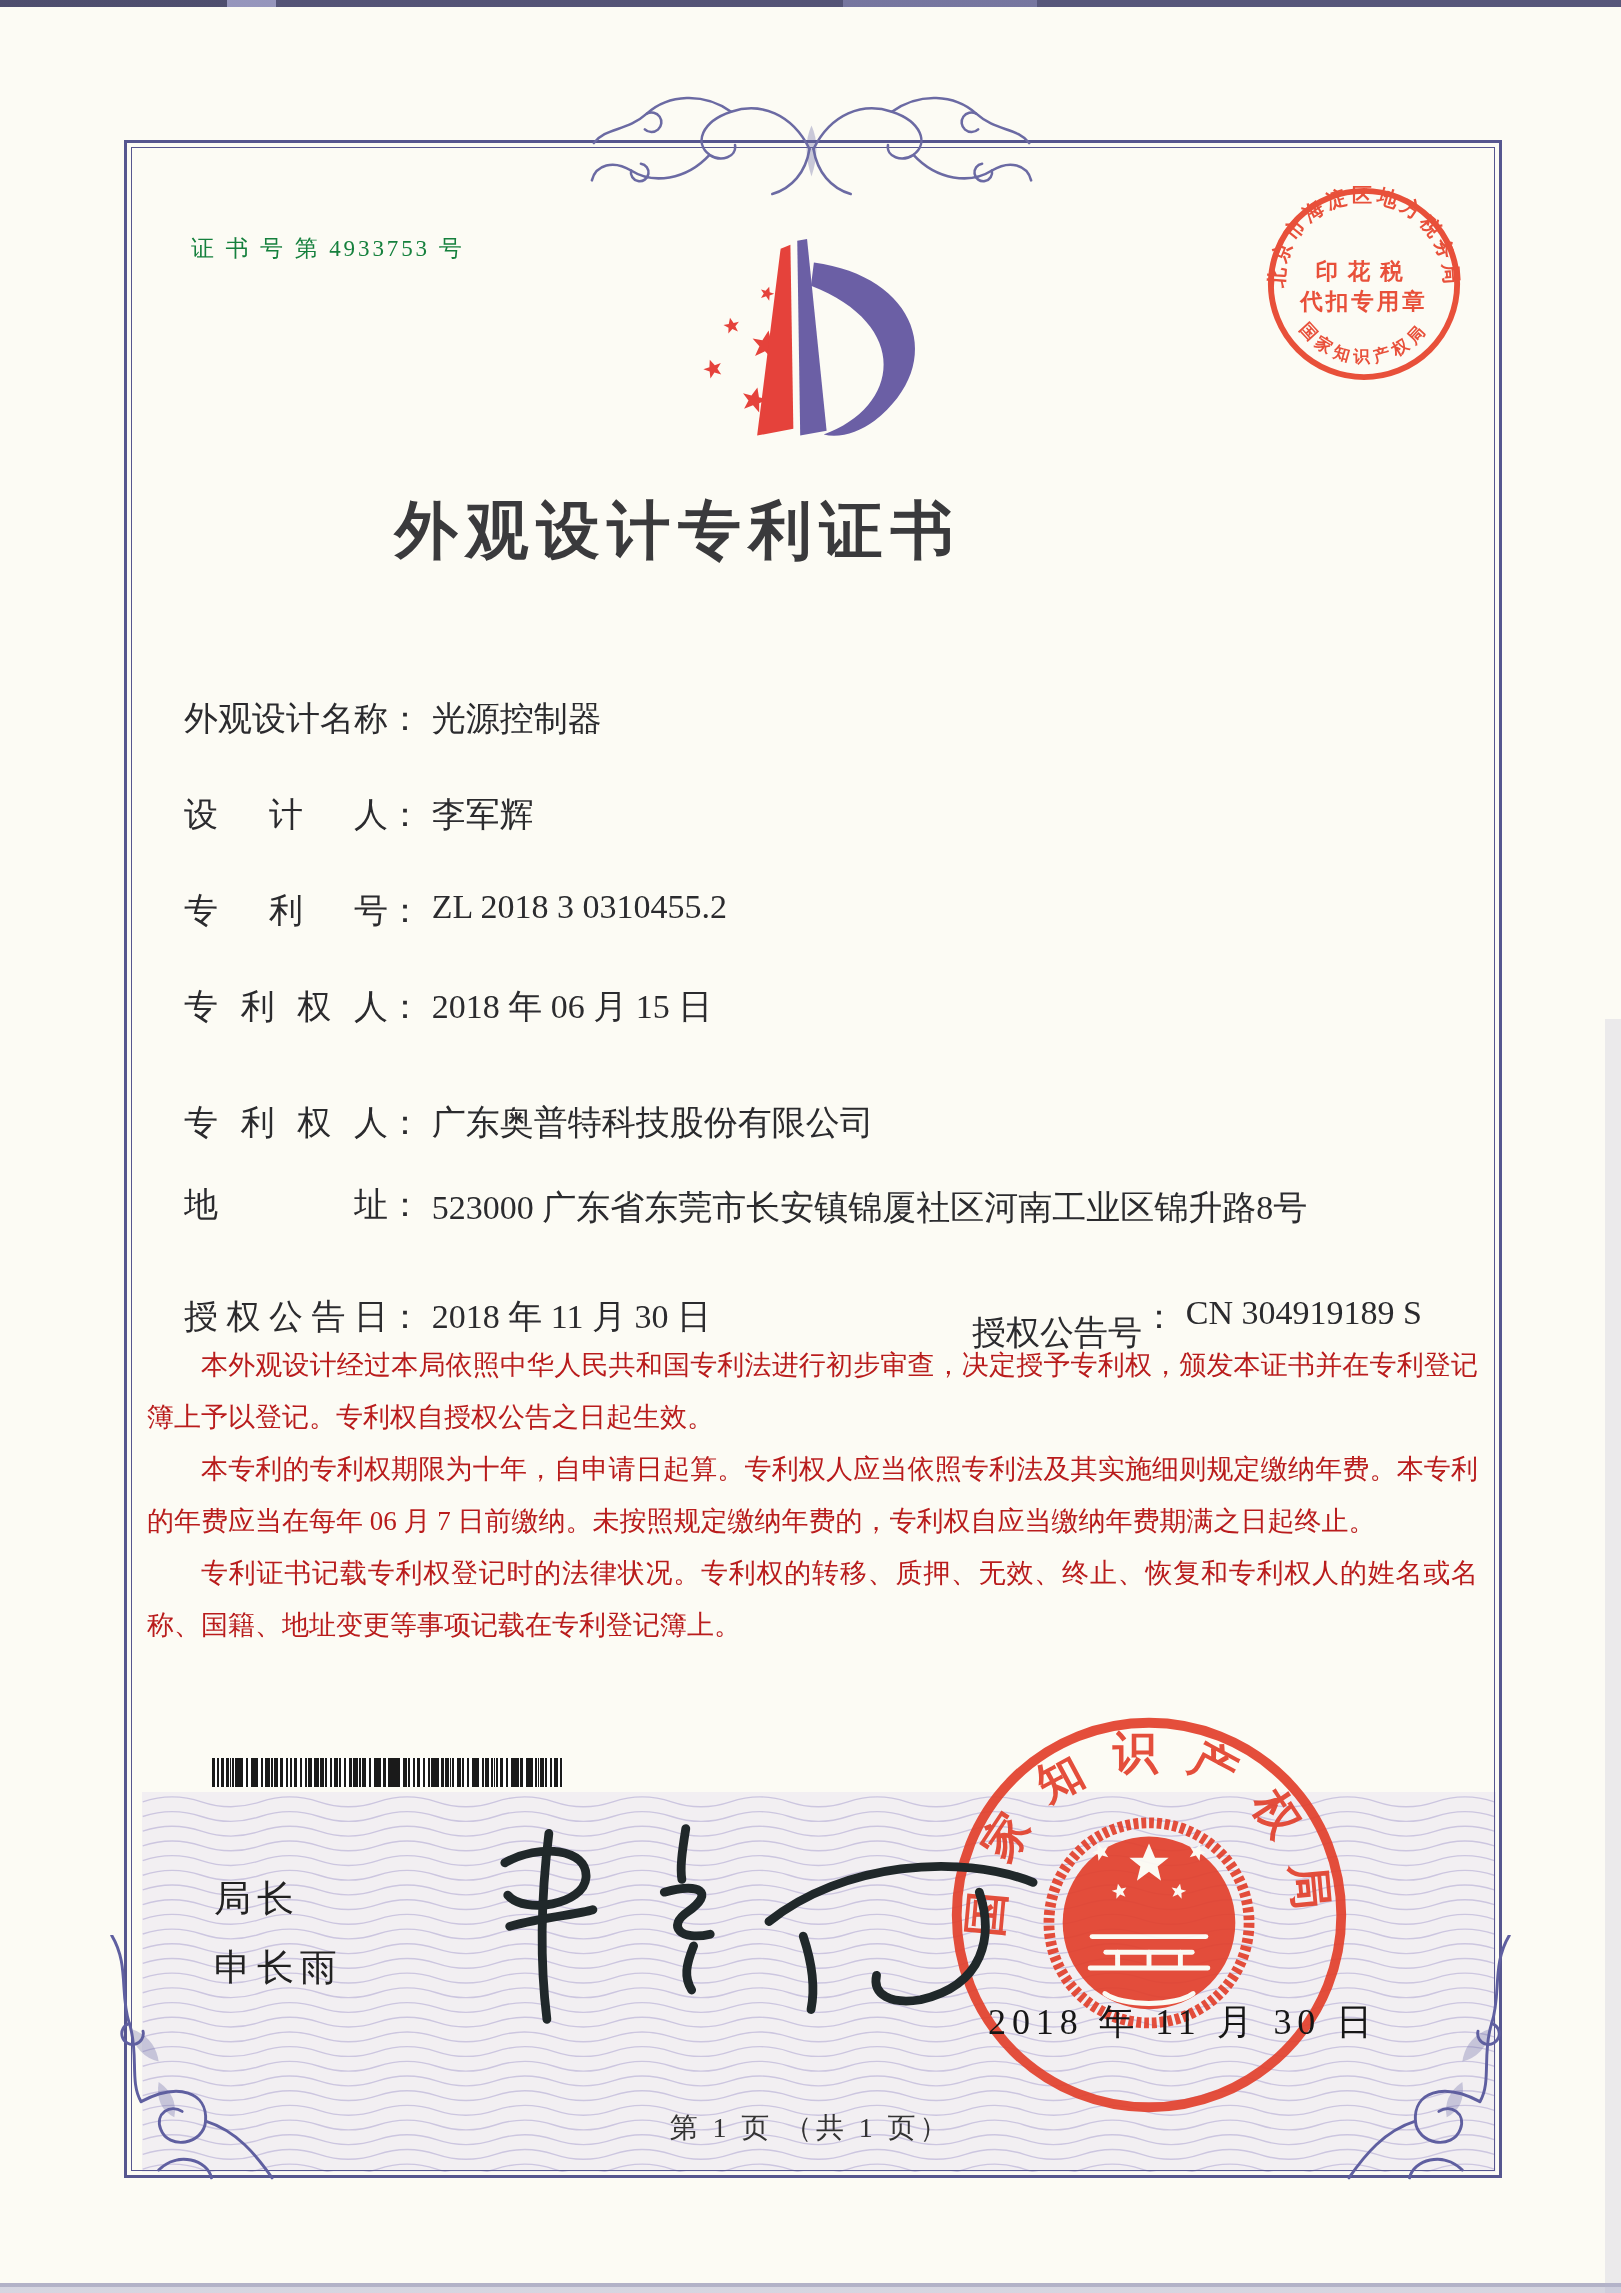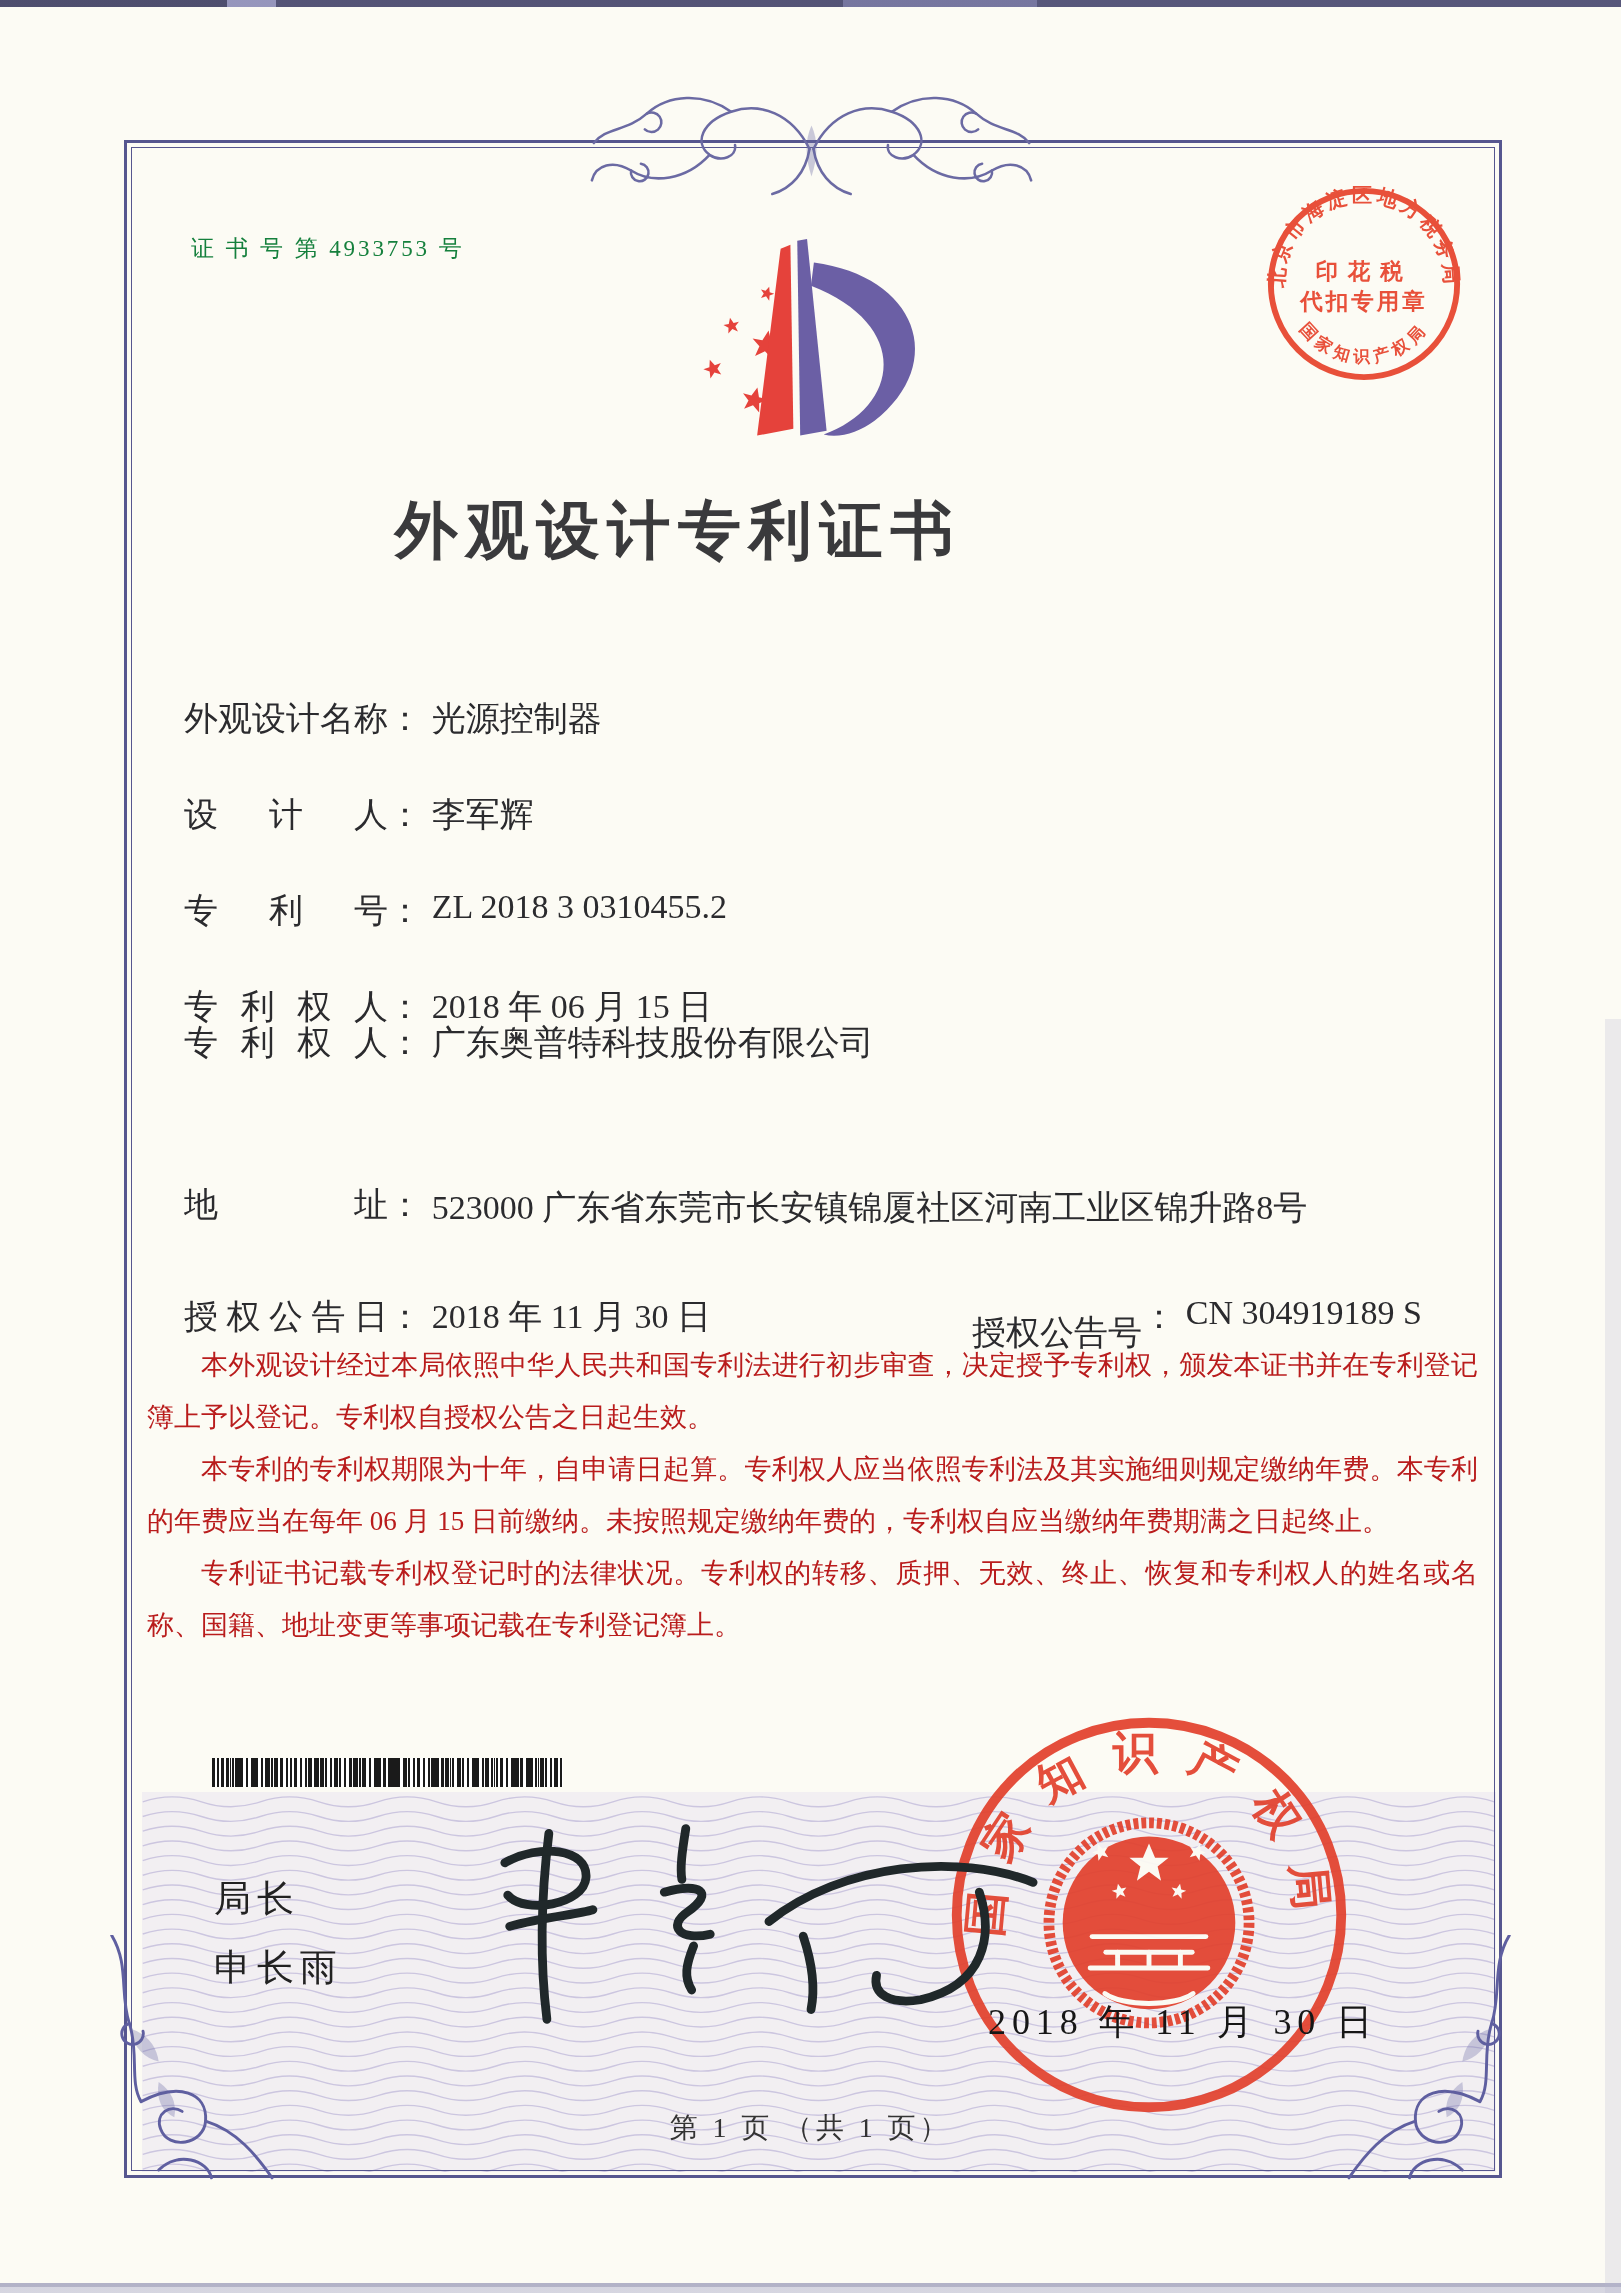--- a/index.html
+++ b/index.html
@@ -196,36 +196,36 @@
   </div>
   <div class="frow z3" style="top:792px;">
     <span class="flabel">设计人</span><span class="fsep">：</span><span class="fvalue">李军辉</span>
   </div>
   <div class="frow z3" style="top:888px;">
     <span class="flabel">专利号</span><span class="fsep">：</span><span class="fvalue">ZL 2018 3 0310455.2</span>
   </div>
   <div class="frow z3" style="top:984px;">
     <span class="flabel">专利权人</span><span class="fsep">：</span><span class="fvalue">2018 年 06 月 15 日</span>
   </div>
-  <div class="frow z3" style="top:1020px;">
+  <div class="frow z3" style="top:1100px;">
     <span class="flabel">专利权人</span><span class="fsep">：</span><span class="fvalue">广东奥普特科技股份有限公司</span>
   </div>
   <div class="frow z3" style="top:1182px;">
     <span class="flabel">地址</span><span class="fsep">：</span><span class="fvalue wrap">523000 广东省东莞市长安镇锦厦社区河南工业区锦升路8号</span>
   </div>
   <div class="frow z3" style="top:1294px;">
     <span class="flabel">授权公告日</span><span class="fsep">：</span><span class="fvalue">2018 年 11 月 30 日</span>
   </div>
   <div class="grant-no z3">
     <span class="flabel">授权公告号</span><span class="fsep">：</span><span class="fvalue">CN 304919189 S</span>
   </div>
 
   <div class="body-text z3">
     <p>本外观设计经过本局依照中华人民共和国专利法进行初步审查，决定授予专利权，颁发本证书并在专利登记簿上予以登记。专利权自授权公告之日起生效。</p>
-    <p>本专利的专利权期限为十年，自申请日起算。专利权人应当依照专利法及其实施细则规定缴纳年费。本专利的年费应当在每年 06 月 15 日前缴纳。未按照规定缴纳年费的，专利权自应当缴纳年费期满之日起终止。</p>
+    <p>本专利的专利权期限为十年，自申请日起算。专利权人应当依照专利法及其实施细则规定缴纳年费。本专利的年费应当在每年 06 月 7 日前缴纳。未按照规定缴纳年费的，专利权自应当缴纳年费期满之日起终止。</p>
     <p>专利证书记载专利权登记时的法律状况。专利权的转移、质押、无效、终止、恢复和专利权人的姓名或名称、国籍、地址变更等事项记载在专利登记簿上。</p>
   </div>
 
   <div class="barcode z3"></div>
 
   <div class="signoff-title z3">局长</div>
   <div class="signoff-name z3">申长雨</div>
 
   <svg class="signature z5" width="627" height="225" viewBox="0 0 640 230">
     <g stroke="#20282a" stroke-width="9" fill="none" stroke-linecap="round" stroke-linejoin="round">

